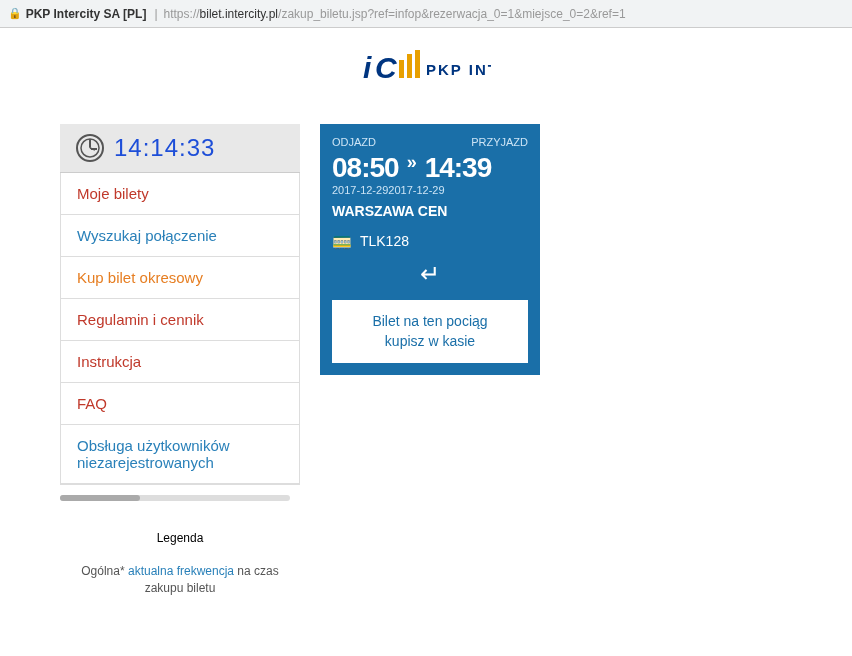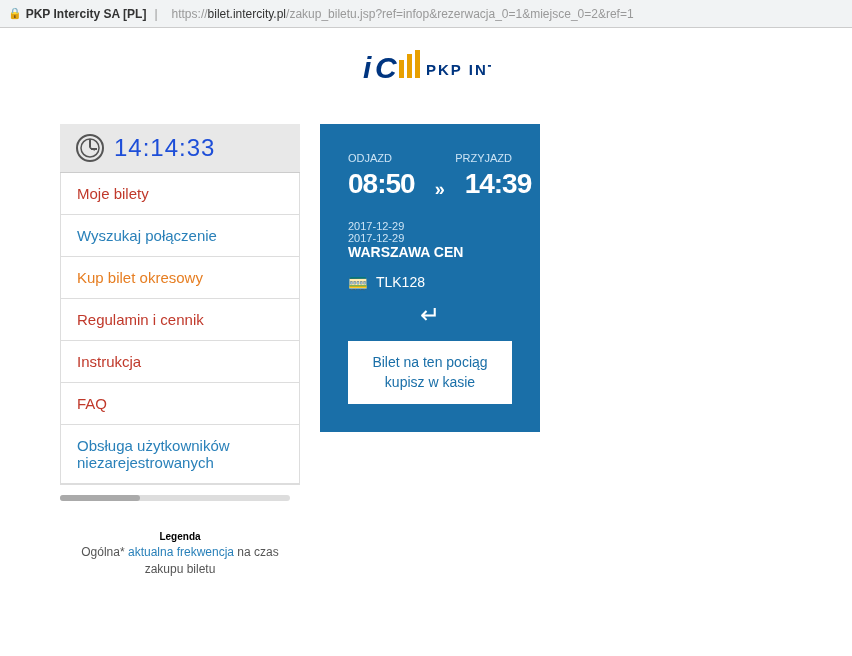--- a/index.html
+++ b/index.html
@@ -124,76 +124,75 @@
     .nav-item.orange { color: #e67e22; }
     .nav-item.blue { color: #2980b9; }
     .nav-item.red { color: #c0392b; }
 
     .legend-section {
       margin-top: 30px;
       padding: 0 10px;
       text-align: center;
     }
     .legend-title {
-      font-weight: bold;
-      font-size: 10px;
-      margin-bottom: 2px;
+      font-weight: normal;
+      font-size: 12px;
+      margin-bottom: 18px;
     }
     .legend-text {
       font-size: 12px;
       color: #555;
       line-height: 1.4;
     }
     .legend-text .highlight {
       color: #2980b9;
     }
 
     
     .right-panel {
       flex: 1;
       margin-left: 20px;
     }
     .journey-card {
       background: #1a6fa8;
       color: white;
-      padding: 28px;
+      padding: 12px;
       width: 220px;
     }
     .journey-header {
       display: flex;
       justify-content: space-between;
       font-size: 11px;
       color: #cce4f5;
       margin-bottom: 4px;
       text-transform: uppercase;
     }
     .journey-times {
       display: flex;
-      align-items: flex-end;
-      gap: 20px;
-      margin-bottom: 20px;
+      align-items: flex-start;
+      gap: 8px;
+      margin-bottom: 0;
     }
     .journey-time {
       font-size: 28px;
       font-weight: bold;
       color: #fff;
       letter-spacing: -1px;
     }
     .journey-arrow {
       font-size: 18px;
       color: #fff;
       font-weight: bold;
     }
     .journey-dates {
       display: flex;
       justify-content: flex-start;
       font-size: 11px;
       color: #cce4f5;
-      margin-bottom: 0;
-      flex-direction: column;
+      margin-bottom: 7px;
     }
     .journey-stations {
       display: flex;
       justify-content: space-between;
       font-weight: bold;
       font-size: 14px;
       margin-bottom: 12px;
     }
     .station-left { text-align: left; }
     .station-right { text-align: right; }
@@ -272,21 +271,21 @@
     }
   </style>
 </head>
 <body>
 
 <div class="browser-bar">
   <span class="lock-icon">🔒</span>
   <span class="site-name">PKP Intercity SA [PL]</span>
   <span style="color:#999;margin-right:6px;">|</span>
   <span class="url">
-    <span style="color:#999;margin-left:8px;">https://</span><span class="domain">bilet.intercity.pl</span><span style="color:#999;">/zakup_biletu.jsp?ref=infop&amp;rezerwacja_0=1&amp;miejsce_0=2&amp;ref=1</span>
+    <span style="color:#999;">https://</span><span class="domain">bilet.intercity.pl</span><span style="color:#999;">/zakup_biletu.jsp?ref=infop&amp;rezerwacja_0=1&amp;miejsce_0=2&amp;ref=1</span>
   </span>
 </div>
 
 <div class="page">
 
   <div class="header">
     <div class="logo-container">
 
       <svg width="130" height="44" viewBox="0 0 130 44">
 

